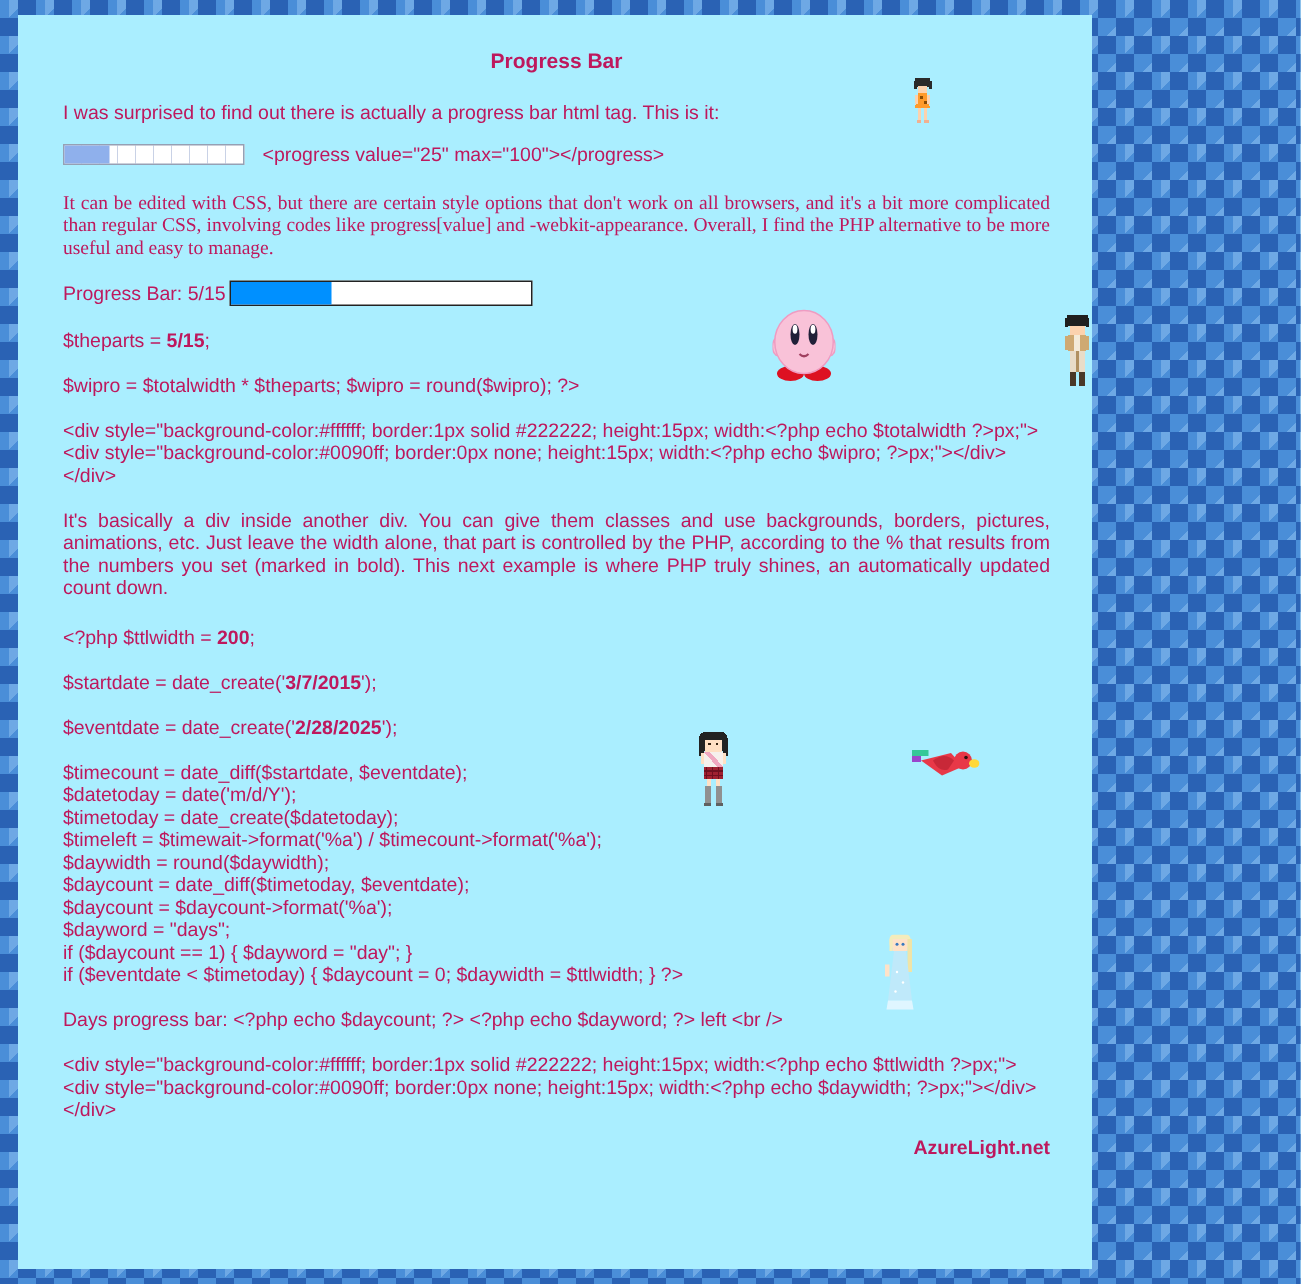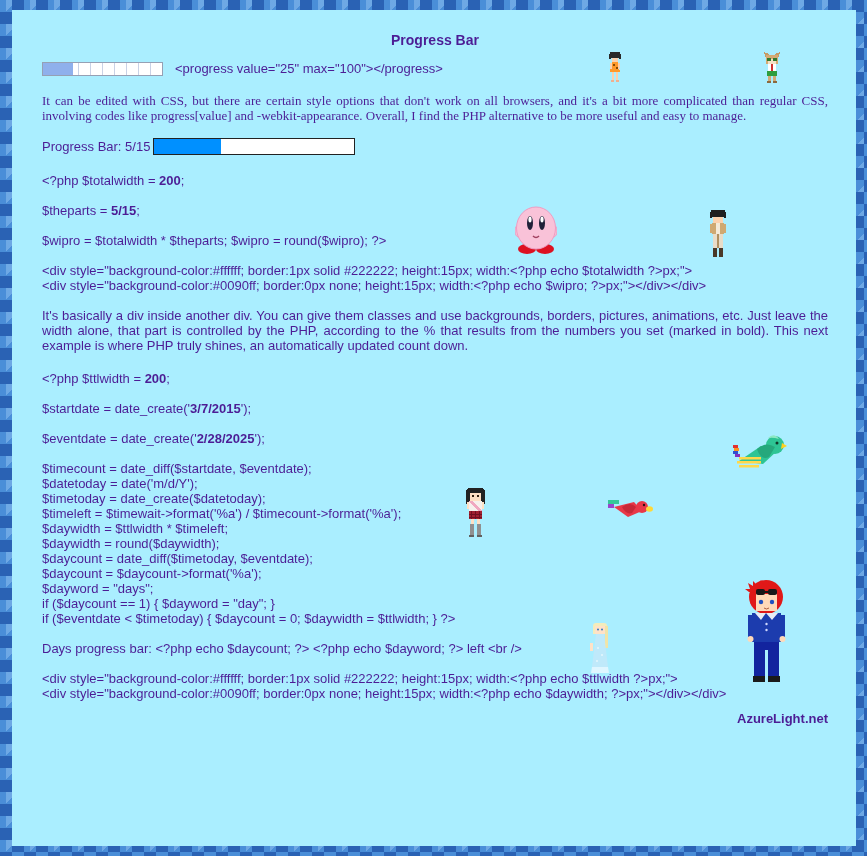--- a/index.html
+++ b/index.html
@@ -12,24 +12,24 @@
     position:absolute;inset:0;
     background-color:#4a8ed8;
     background-image:
       linear-gradient(45deg,#2a62b4 25%,transparent 25%,transparent 75%,#2a62b4 75%),
       linear-gradient(45deg,#2a62b4 25%,transparent 25%,transparent 75%,#2a62b4 75%),
       linear-gradient(135deg,rgba(140,190,240,.55) 25%,transparent 25%,transparent 75%,rgba(140,190,240,.55) 75%);
     background-position:0 0,12px 12px,6px 0;
     background-size:24px 24px,24px 24px,24px 24px;
   }
   .content{
-    position:absolute;left:12px;top:10px;width:844px;height:836px;
+    position:absolute;left:12px;top:10px;width:716px;height:836px;
     box-sizing:border-box;background:#aaeeff;
     padding:0 28px 0 30px;overflow:hidden;
-    font-size:13px;line-height:15px;color:#4c1d95;
+    font-size:13px;line-height:15px;color:#be185d;
   }
   .content p{margin:0;}
   .mt10{margin-top:10px!important;} .mt13{margin-top:13px!important;}
   .mt15{margin-top:15px!important;} .mt17{margin-top:17px!important;font-family:Liberation Serif, serif;}
   .mt18{margin-top:18px!important;} .mt19{margin-top:19px!important;}
   .mt23{margin-top:23px!important;}
   .title{text-align:center;font-weight:bold;font-size:14px;}
   .footer{text-align:right;font-weight:bold;}
   .just{text-align:justify;}
   .row{display:flex;align-items:center;gap:3px;}
@@ -52,59 +52,58 @@
 </style>
 </head>
 <body>
 
 <div class="pattern-bg"></div>
 
 <div class="content">
 
   <p class="title mt23">Progress Bar</p>
 
+  <p class="mt19">I was surprised to find out there is actually a progress bar html tag. This is it:</p>
 
   <div class="row row1 mt13">
     <span class="p25-track">
         <span class="p25-fill" style="width: 30px; background: rgb(143, 176, 236);"></span>
       </span>
     <span>&lt;progress value="25" max="100"&gt;&lt;/progress&gt;</span>
   </div>
 
   <p class="just mt17">It can be edited with CSS, but there are certain style options that don't work on all browsers, and it's a bit more complicated than regular CSS, involving codes like progress[value] and -webkit-appearance. Overall, I find the PHP alternative to be more useful and easy to manage.</p>
 
   <div class="row mt15">
     <span>Progress Bar: 5/15</span>
     <span class="bar-track">
         <span class="bar-fill" style="width: 67px; background: rgb(0, 144, 255);"></span>
       </span>
   </div>
 
-  <p class="mt18"><span>&lt;?php $totalwidth = </span><b>200</b><span>;</span></p>
   <p class="mt15"><span>$theparts = </span><b>5/15</b><span>;</span></p>
   <p class="mt15"><span>$wipro = $totalwidth * $theparts; $wipro = round($wipro); ?&gt;</span><b></b><span></span></p>
 
   <div class="mt15">
     <p>&lt;div style="background-color:#ffffff; border:1px solid #222222; height:15px; width:&lt;?php echo $totalwidth ?&gt;px;"&gt;</p>
     <p>&lt;div style="background-color:#0090ff; border:0px none; height:15px; width:&lt;?php echo $wipro; ?&gt;px;"&gt;&lt;/div&gt;&lt;/div&gt;</p>
   </div>
 
   <p class="just mt15">It's basically a div inside another div. You can give them classes and use backgrounds, borders, pictures, animations, etc. Just leave the width alone, that part is controlled by the PHP, according to the % that results from the numbers you set (marked in bold). This next example is where PHP truly shines, an automatically updated count down.</p>
 
 
   <p class="mt18"><span>&lt;?php $ttlwidth = </span><b>200</b><span>;</span></p>
   <p class="mt15"><span>$startdate = date_create('</span><b>3/7/2015</b><span>');</span></p>
   <p class="mt15"><span>$eventdate = date_create('</span><b>2/28/2025</b><span>');</span></p>
 
   <div class="mt15">
     <p>$timecount = date_diff($startdate, $eventdate);</p>
     <p>$datetoday = date('m/d/Y');</p>
     <p>$timetoday = date_create($datetoday);</p>
     <p>$timeleft = $timewait-&gt;format('%a') / $timecount-&gt;format('%a');</p>
-    <p>$daywidth = $ttlwidth * $timeleft;</p>
     <p>$daywidth = round($daywidth);</p>
     <p>$daycount = date_diff($timetoday, $eventdate);</p>
     <p>$daycount = $daycount-&gt;format('%a');</p>
     <p>$dayword = "days";</p>
     <p>if ($daycount == 1) { $dayword = "day"; }</p>
     <p>if ($eventdate &lt; $timetoday) { $daycount = 0; $daywidth = $ttlwidth; } ?&gt;</p>
   </div>
 
   <p class="mt15">Days progress bar: &lt;?php echo $daycount; ?&gt; &lt;?php echo $dayword; ?&gt; left &lt;br /&gt;</p>
 

